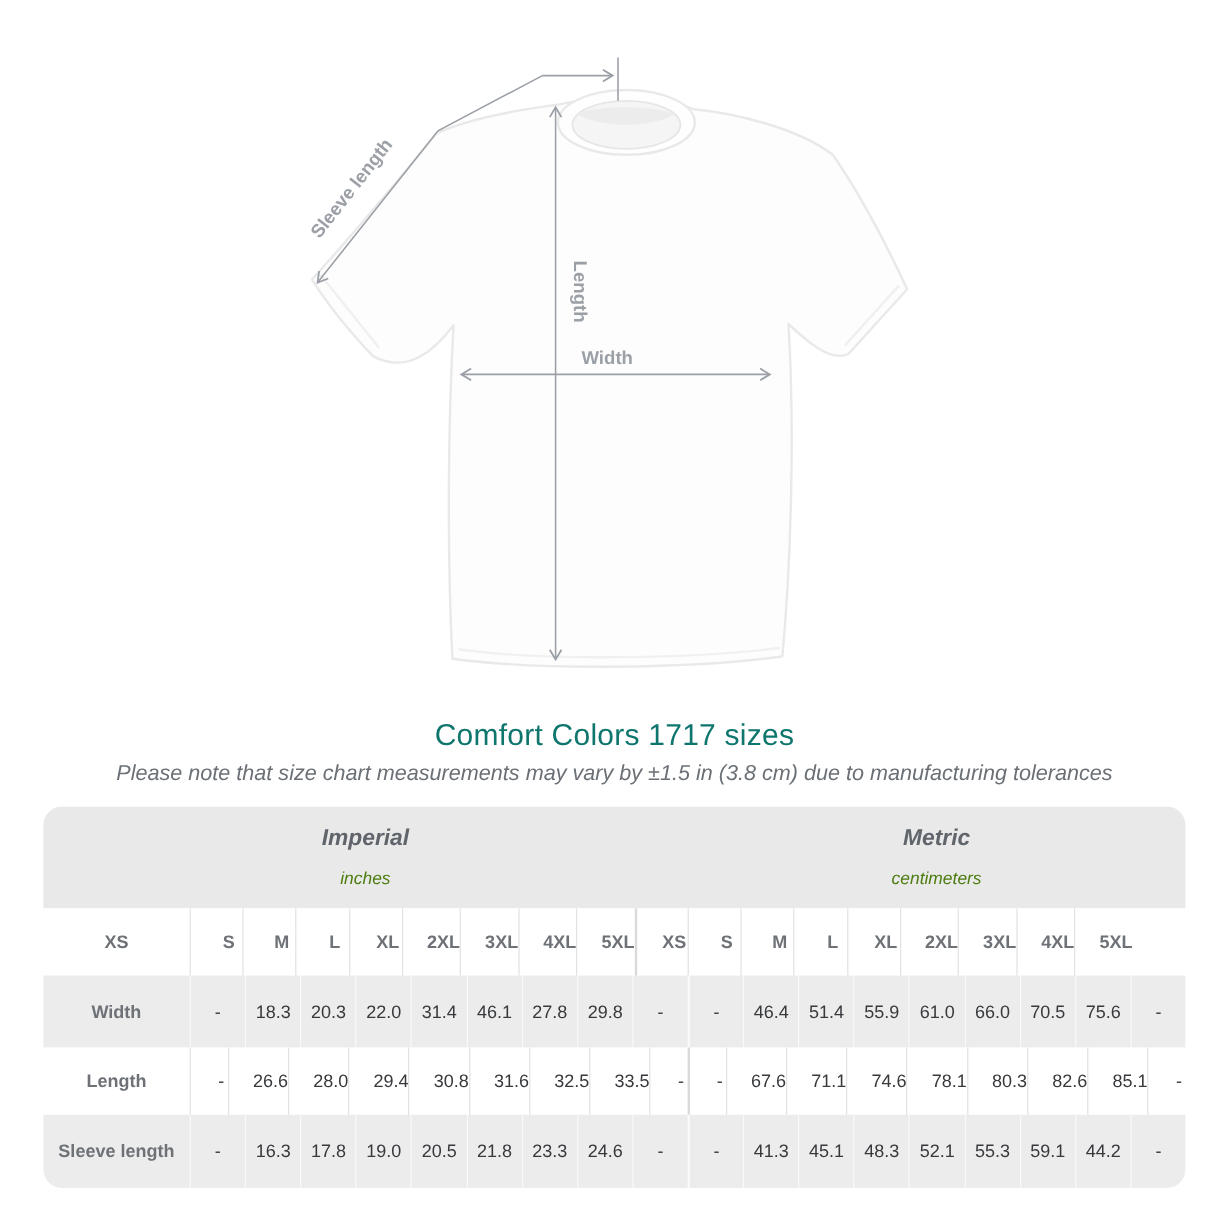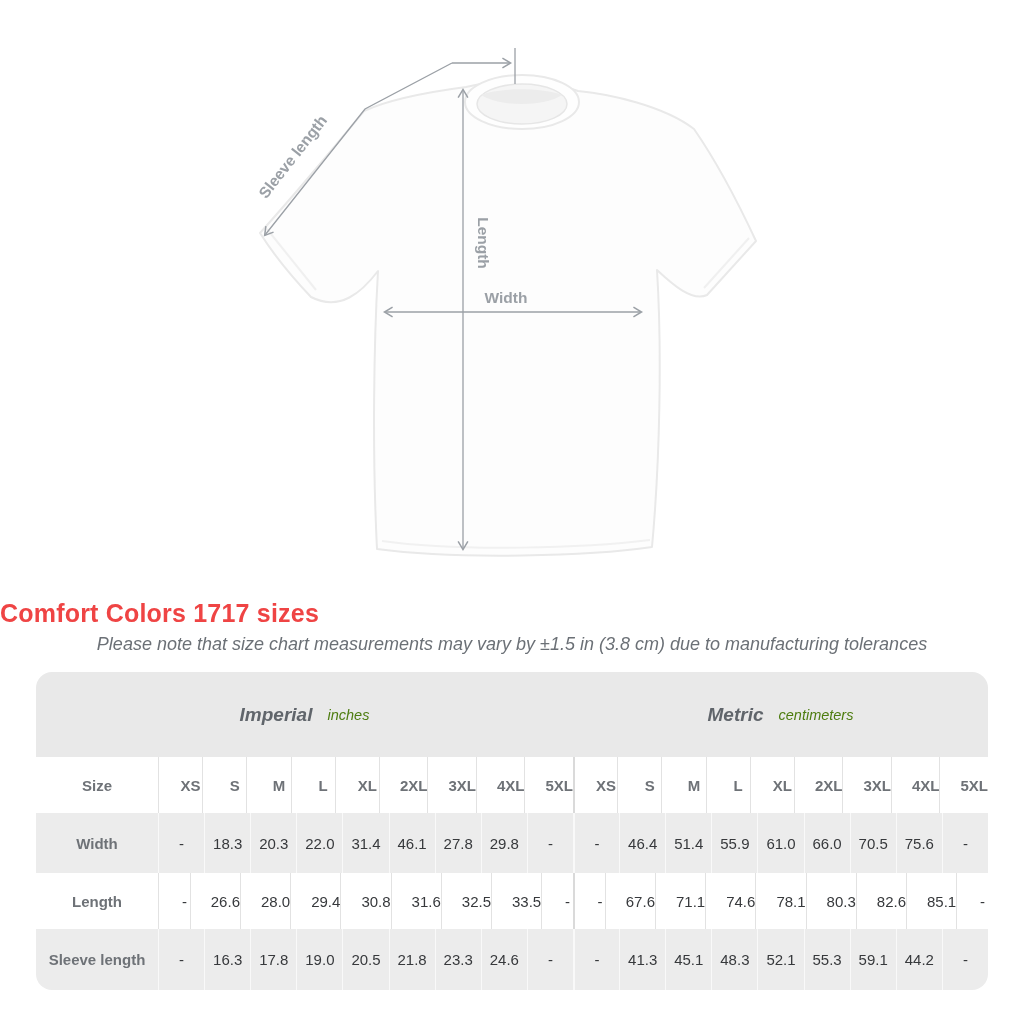--- a/index.html
+++ b/index.html
@@ -1,28 +1,28 @@
 <!DOCTYPE html>
 <html><head>
 <meta charset="utf-8">
 <style>
   html,body{margin:0;padding:0;background:#fff;}
   body{width:1024px;height:1024px;position:relative;overflow:hidden;
        font-family:"Liberation Sans",sans-serif;-webkit-font-smoothing:antialiased;}
   .stage{position:absolute;left:0;top:0;width:1024px;height:672px;}
   
-  .title{position:absolute;left:0;top:599px;width:1024px;
-         font-size:25px;font-weight:700;color:#ef4444;letter-spacing:.2px;}
+  .title{position:absolute;left:0;top:599px;width:1024px;text-align:center;
+         font-size:25px;font-weight:400;color:#0f766e;letter-spacing:.2px;}
   .subtitle{position:absolute;left:0;top:634px;width:1024px;text-align:center;
          font-size:18px;font-style:italic;color:#6b7076;}
   
   .size-table{position:absolute;left:36px;top:672px;width:952px;border-radius:16px;
          overflow:hidden;}
   .band{display:grid;grid-template-columns:537px 1fr;background:#e9e9e9;height:85px;}
-  .band-cell{display:flex;flex-direction:row;align-items:center;justify-content:center;gap:15px;}
+  .band-cell{display:flex;flex-direction:column;align-items:center;justify-content:center;gap:15px;}
   .band-label{font-size:19px;font-weight:700;font-style:italic;color:#60656b;}
   .band-sub{font-size:14.5px;font-style:italic;color:#4d7c0f;}
   .t-row{display:grid;grid-template-columns:122px repeat(18,1fr);}
   .row-white{background:#fff;height:56px;}
   .row-gray{background:#ececec;height:60px;}
   .row-gray.last{height:61px;}
   .cell{display:flex;align-items:center;justify-content:center;
         font-size:15px;color:#37393c;}
   .head,.lblcol{font-weight:700;color:#6e7277;}
   .row-white .cell + .cell{border-left:1px solid #e2e2e2;padding-left:20px;}
@@ -88,21 +88,20 @@
       <div class="band-label">Imperial</div>
       <div class="band-sub">inches</div>
     </div>
     <div class="band-cell">
       <div class="band-label">Metric</div>
       <div class="band-sub">centimeters</div>
     </div>
   </div>
 
   <div class="t-row row-white">
-    <div class="cell head lblcol">Size</div>
     <div class="cell head">XS</div>
     <div class="cell head">S</div>
     <div class="cell head">M</div>
     <div class="cell head">L</div>
     <div class="cell head">XL</div>
     <div class="cell head">2XL</div>
     <div class="cell head">3XL</div>
     <div class="cell head">4XL</div>
     <div class="cell head">5XL</div>
     <div class="cell head mstart">XS</div>

